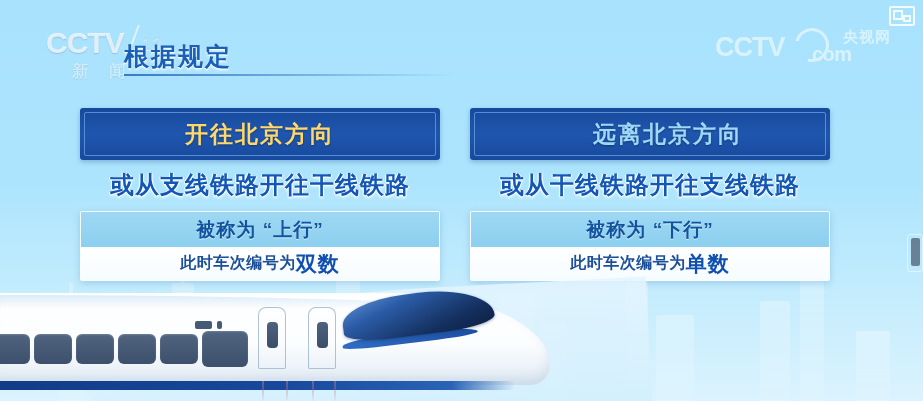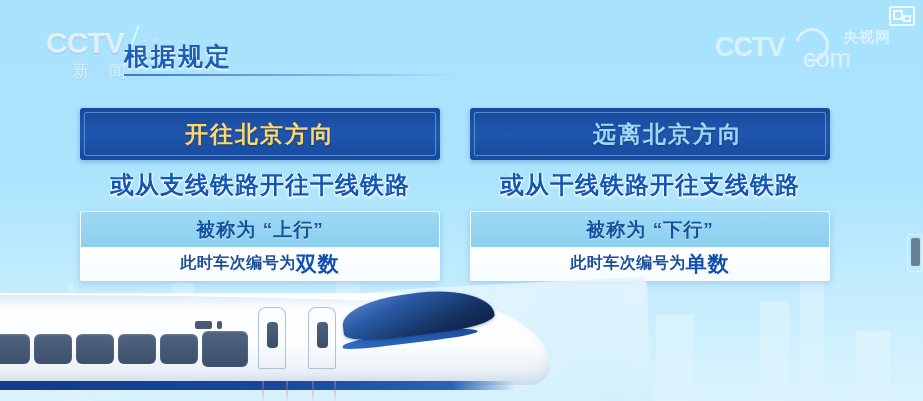--- a/index.html
+++ b/index.html
@@ -60,21 +60,21 @@
   
   .watermark { position:absolute; right:28px; top:26px; width:180px; height:42px; opacity:.55; }
   .wm-cctv {
     position:absolute; left:0; top:6px; font-size:27px; font-weight:bold;
     letter-spacing:-1px; color:#ffffff;
   }
   .wm-ring {
     position:absolute; left:80px; top:2px; width:34px; height:34px;
     border:3px solid #ffffff; border-radius:50%; border-left-color:transparent; transform:rotate(-30deg);
   }
-  .wm-com { position:absolute; left:88px; top:17px; font-size:26px; font-weight:normal; color:#ffffff; letter-spacing:-.5px; }
+  .wm-com { position:absolute; left:97px; top:17px; font-size:20px; font-weight:bold; color:#ffffff; letter-spacing:-.5px; }
   .wm-cn { position:absolute; left:128px; top:2px; font-size:15px; font-weight:bold; color:#ffffff; letter-spacing:1px; }
 
   
   .img-icon {
     position:absolute; right:8px; top:6px; width:26px; height:20px;
     border:2px solid rgba(255,255,255,.85); border-radius:2px;
   }
   .img-icon .pk { position:absolute; left:2px; top:2px; width:10px; height:10px; border:2px solid rgba(255,255,255,.85); }
   .img-icon .sq { position:absolute; right:2px; bottom:2px; width:8px; height:7px; border:2px solid rgba(255,255,255,.85); }
 

